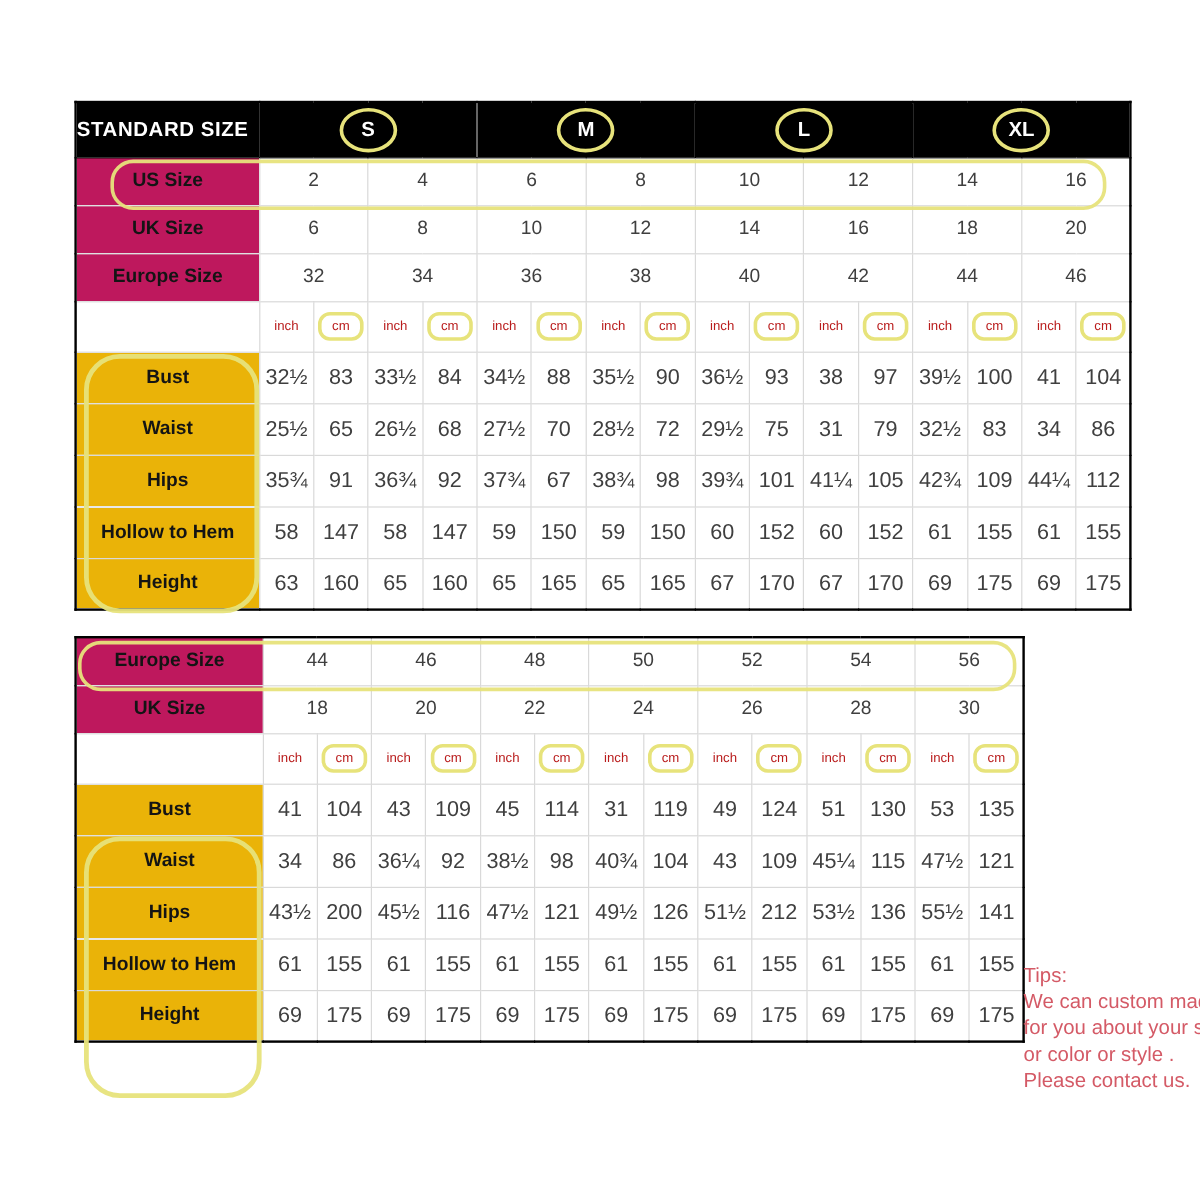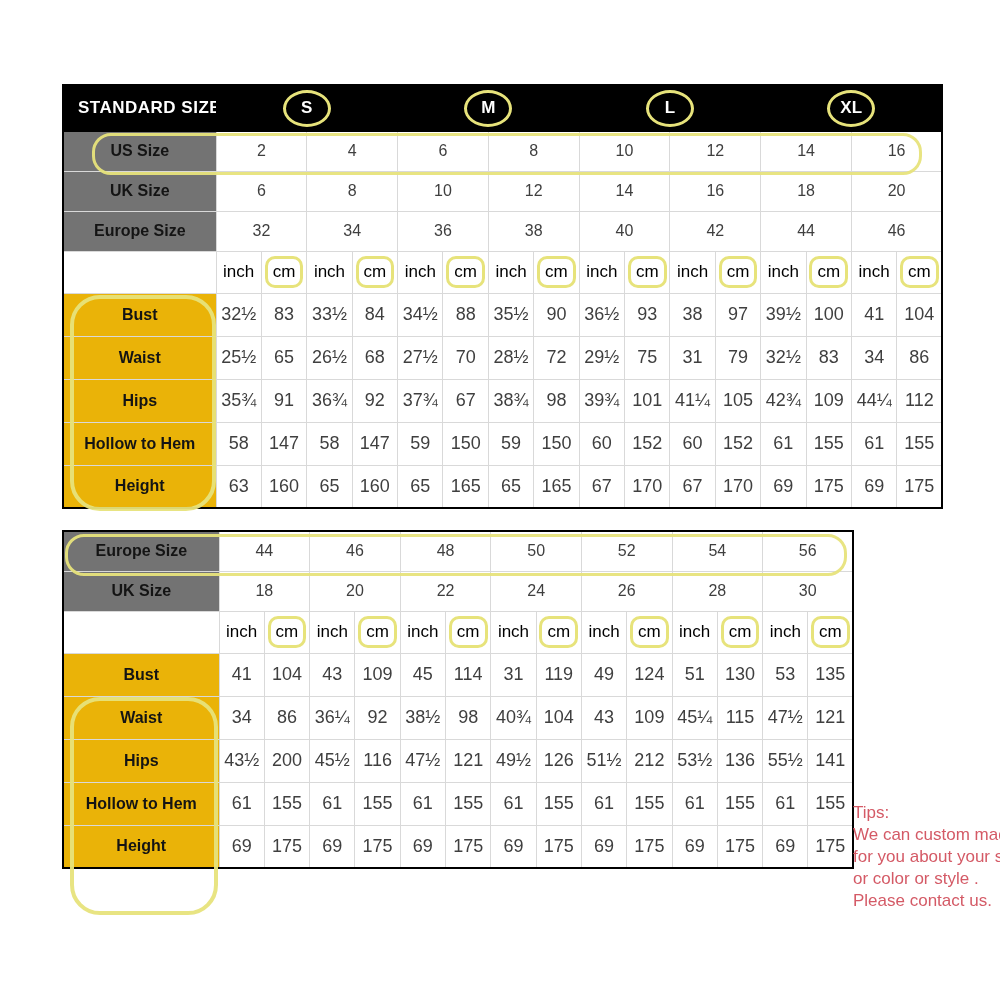--- a/index.html
+++ b/index.html
@@ -14,32 +14,32 @@
   #standard-table { left:62px; top:84px; width:881px; }
   #plus-table     { left:62px; top:530px; width:790px; }
   .size-table td, .size-table th {
     border:1px solid #d9d9d9; text-align:center; vertical-align:middle;
     padding:0; overflow:hidden; white-space:nowrap;
   }
   tr.header-row { height:46px; }
   tr.header-row th { background:#000; border-color:#000; }
   th.htitle {
     color:#fff; font-size:17px; font-weight:bold; text-align:left;
-    padding-left:14px; letter-spacing:.5px;
+    letter-spacing:.5px;
   }
   .size-circle {
     display:inline-flex; align-items:center; justify-content:center;
     width:42px; height:31px; border:3px solid #e7e37b; border-radius:50%;
     color:#fff; font-weight:bold; font-size:17px;
   }
   tr.size-row { height:40px; }
-  th.rowlabel { font-size:16px; font-weight:bold; color:#141414; background:#737373; }
+  th.rowlabel { font-size:16px; font-weight:bold; color:#141414; background:#be185d; }
   td.sizeval  { font-size:16px; color:#3f3f3f; font-weight:normal; }
   tr.unit-row { height:42px; }
-  td.unit-cell { font-size:17px; color:#000000; }
+  td.unit-cell { font-size:11px; color:#b91c1c; }
   .cm-chip {
     display:inline-block; border:3px solid #e7e37b; border-radius:10px;
     padding:3px 5px; min-width:22px;
   }
   tr.measure-row { height:43px; }
   th.mlabel { background:#eab308; font-size:16px; font-weight:bold; color:#141414; }
   td.mval   { font-size:18px; color:#3f3f3f; }
   .ov {
     position:absolute; border:3px solid rgba(231,227,123,.95);
     pointer-events:none; background:transparent;

